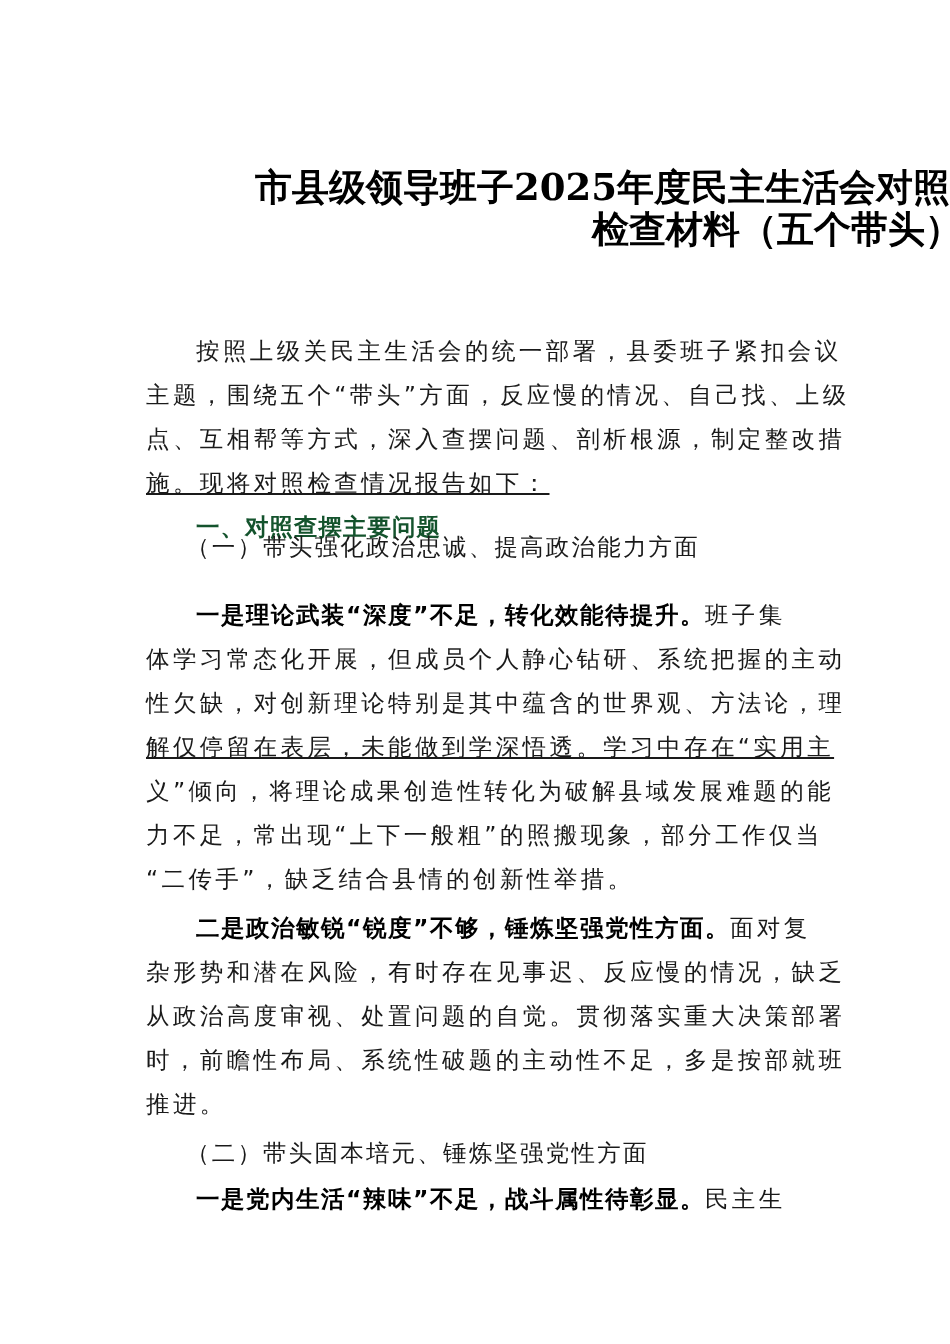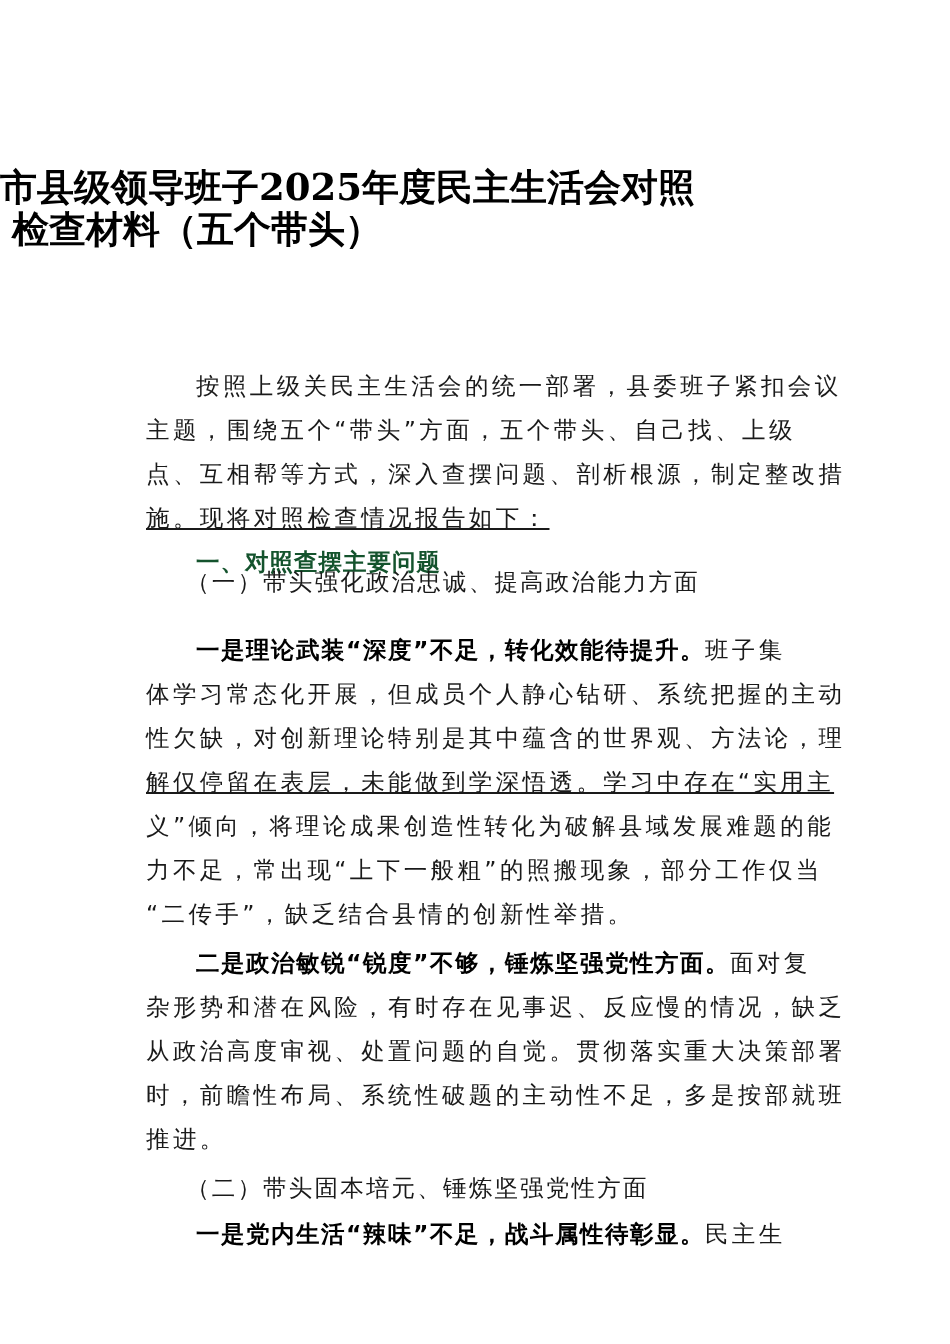--- a/index.html
+++ b/index.html
@@ -18,21 +18,21 @@
     .page {
       position: absolute;
       left: 0; top: 0;
       width: 950px; height: 1344px;
       background: #ffffff;
     }
     .title-line {
       position: absolute;
       left: 0;
       width: 950px;
-      text-align: left;
+      text-align: right;
       font-family: "DejaVu Serif", "Liberation Serif", serif;
       font-weight: bold;
       font-size: 37px;
       letter-spacing: 0px;
       color: #000;
       white-space: nowrap;
     }
     .title-line.l1 { top: 163px; }
     .title-line.l2 { top: 205px; padding-left: 12px; }
     .line {
@@ -40,21 +40,20 @@
       left: 146px;
       width: 662px;
       height: 44px;
       font-size: 23.5px;
       line-height: 44px;
       white-space: nowrap;
       color: #1a1a1a;
       letter-spacing: 3.4px;
       font-family: "DejaVu Sans", "Liberation Sans", sans-serif;
       font-weight: normal;
-      margin-top: 35px;
     }
     .line.indent { left: 196px; width: 612px; }
     .line .b {
       font-weight: bold;
       color: #000;
       letter-spacing: 1.5px;
     }
     .heading1 {
       font-weight: bold;
       letter-spacing: 1px;
@@ -64,21 +63,21 @@
   </style>
 </head>
 <body>
 
 <div class="page">
 
   <div class="title-line l1">市县级领导班子2025年度民主生活会对照</div>
   <div class="title-line l2">检查材料（五个带头）</div>
 
   <div class="line indent" style="top:329px;">按照上级关民主生活会的统一部署，县委班子紧扣会议</div>
-  <div class="line" style="top:373px;">主题，围绕五个“带头”方面，五个带头、自己找、上级</div>
+  <div class="line" style="top:373px;">主题，围绕五个“带头”方面，反应慢的情况、自己找、上级</div>
   <div class="line" style="top:417px;">点、互相帮等方式，深入查摆问题、剖析根源，制定整改措</div>
   <div class="line" style="top:461px;text-decoration:underline;">施。现将对照检查情况报告如下：</div>
 
   <div class="line indent heading1" style="top:505px;">一、对照查摆主要问题</div>
 
   <div class="line heading2" style="left:186px; top:525px;">（一）带头强化政治忠诚、提高政治能力方面</div>
 
   <div class="line" style="top:637px;">体学习常态化开展，但成员个人静心钻研、系统把握的主动</div>
   <div class="line indent" style="top:593px;">
     <span class="b">一是理论武装“深度”不足，转化效能待提升。</span><span>班子集</span>

